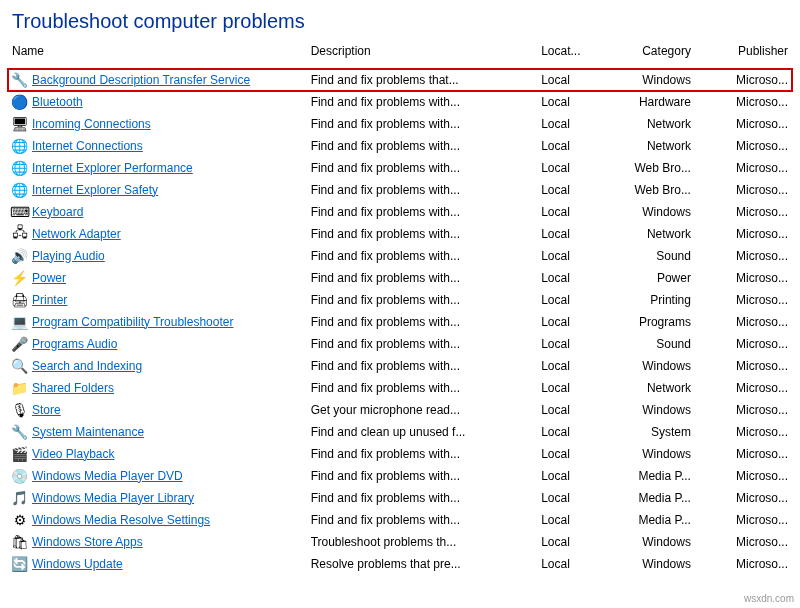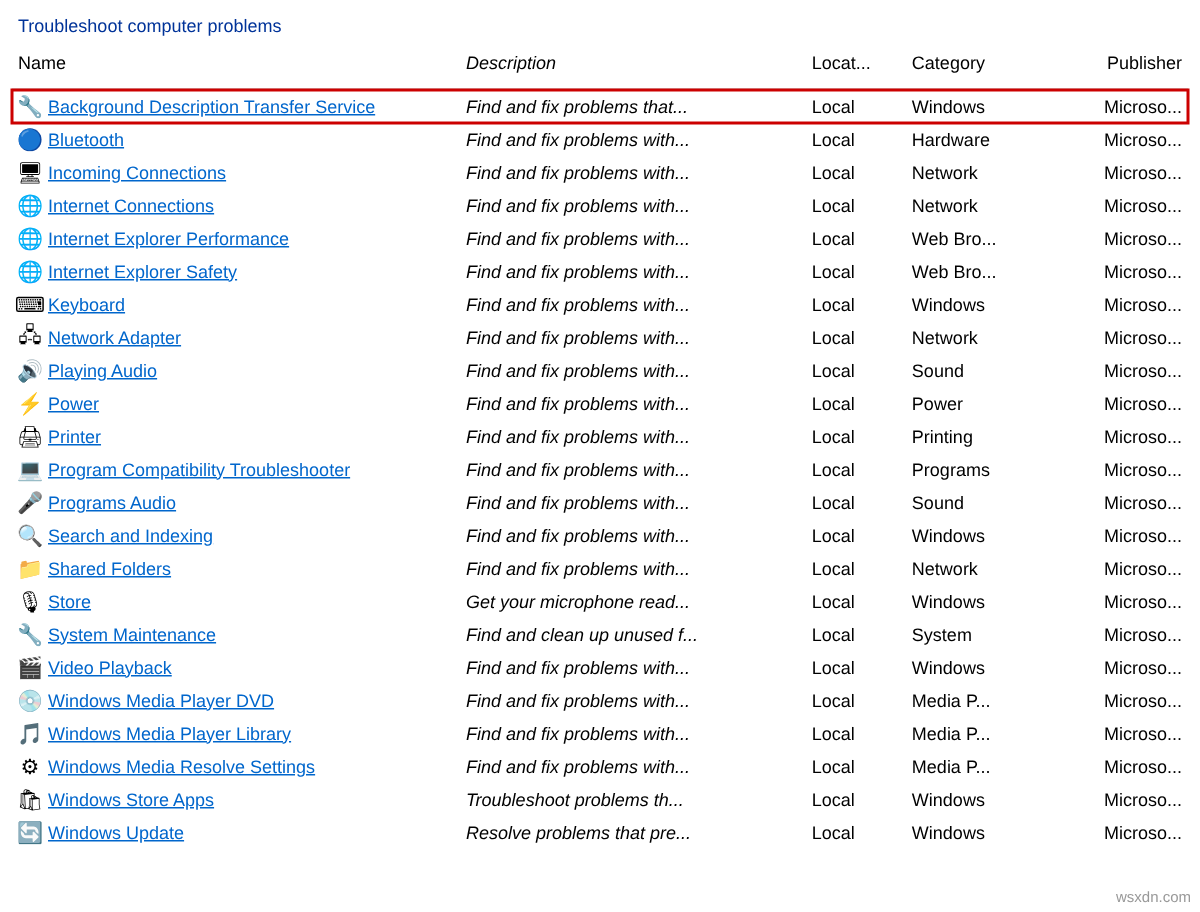--- a/index.html
+++ b/index.html
@@ -7,21 +7,21 @@
       font-family: 'Segoe UI', Tahoma, Geneva, Verdana, sans-serif;
       font-size: 12px;
       background: #fff;
       color: #000;
       width: 800px;
       height: 608px;
       overflow: hidden;
     }
     .page-title {
       color: #003399;
-      font-size: 12px;
+      font-size: 20px;
       font-weight: normal;
       padding: 10px 12px 8px 12px;
     }
     .table-container {
       padding: 0 8px;
       overflow-y: auto;
       height: calc(608px - 42px);
     }
     table {
       width: 100%;
@@ -66,23 +66,23 @@
     .icon {
       width: 16px;
       height: 16px;
       display: inline-flex;
       align-items: center;
       justify-content: center;
       flex-shrink: 0;
       font-size: 14px;
     }
     .col-name { width: 230px; }
-    .col-desc { width: 190px; font-style: italic; }
+    .col-desc { width: 190px; }
     .col-locat { width: 55px; }
-    .col-cat { width: 75px; }
+    .col-cat { width: 75px; text-align: right; }
     .col-pub { width: 80px; text-align: right; }
     .watermark {
       position: fixed;
       bottom: 4px;
       right: 6px;
       font-size: 10px;
       color: #999;
     }
   </style>
 </head>

